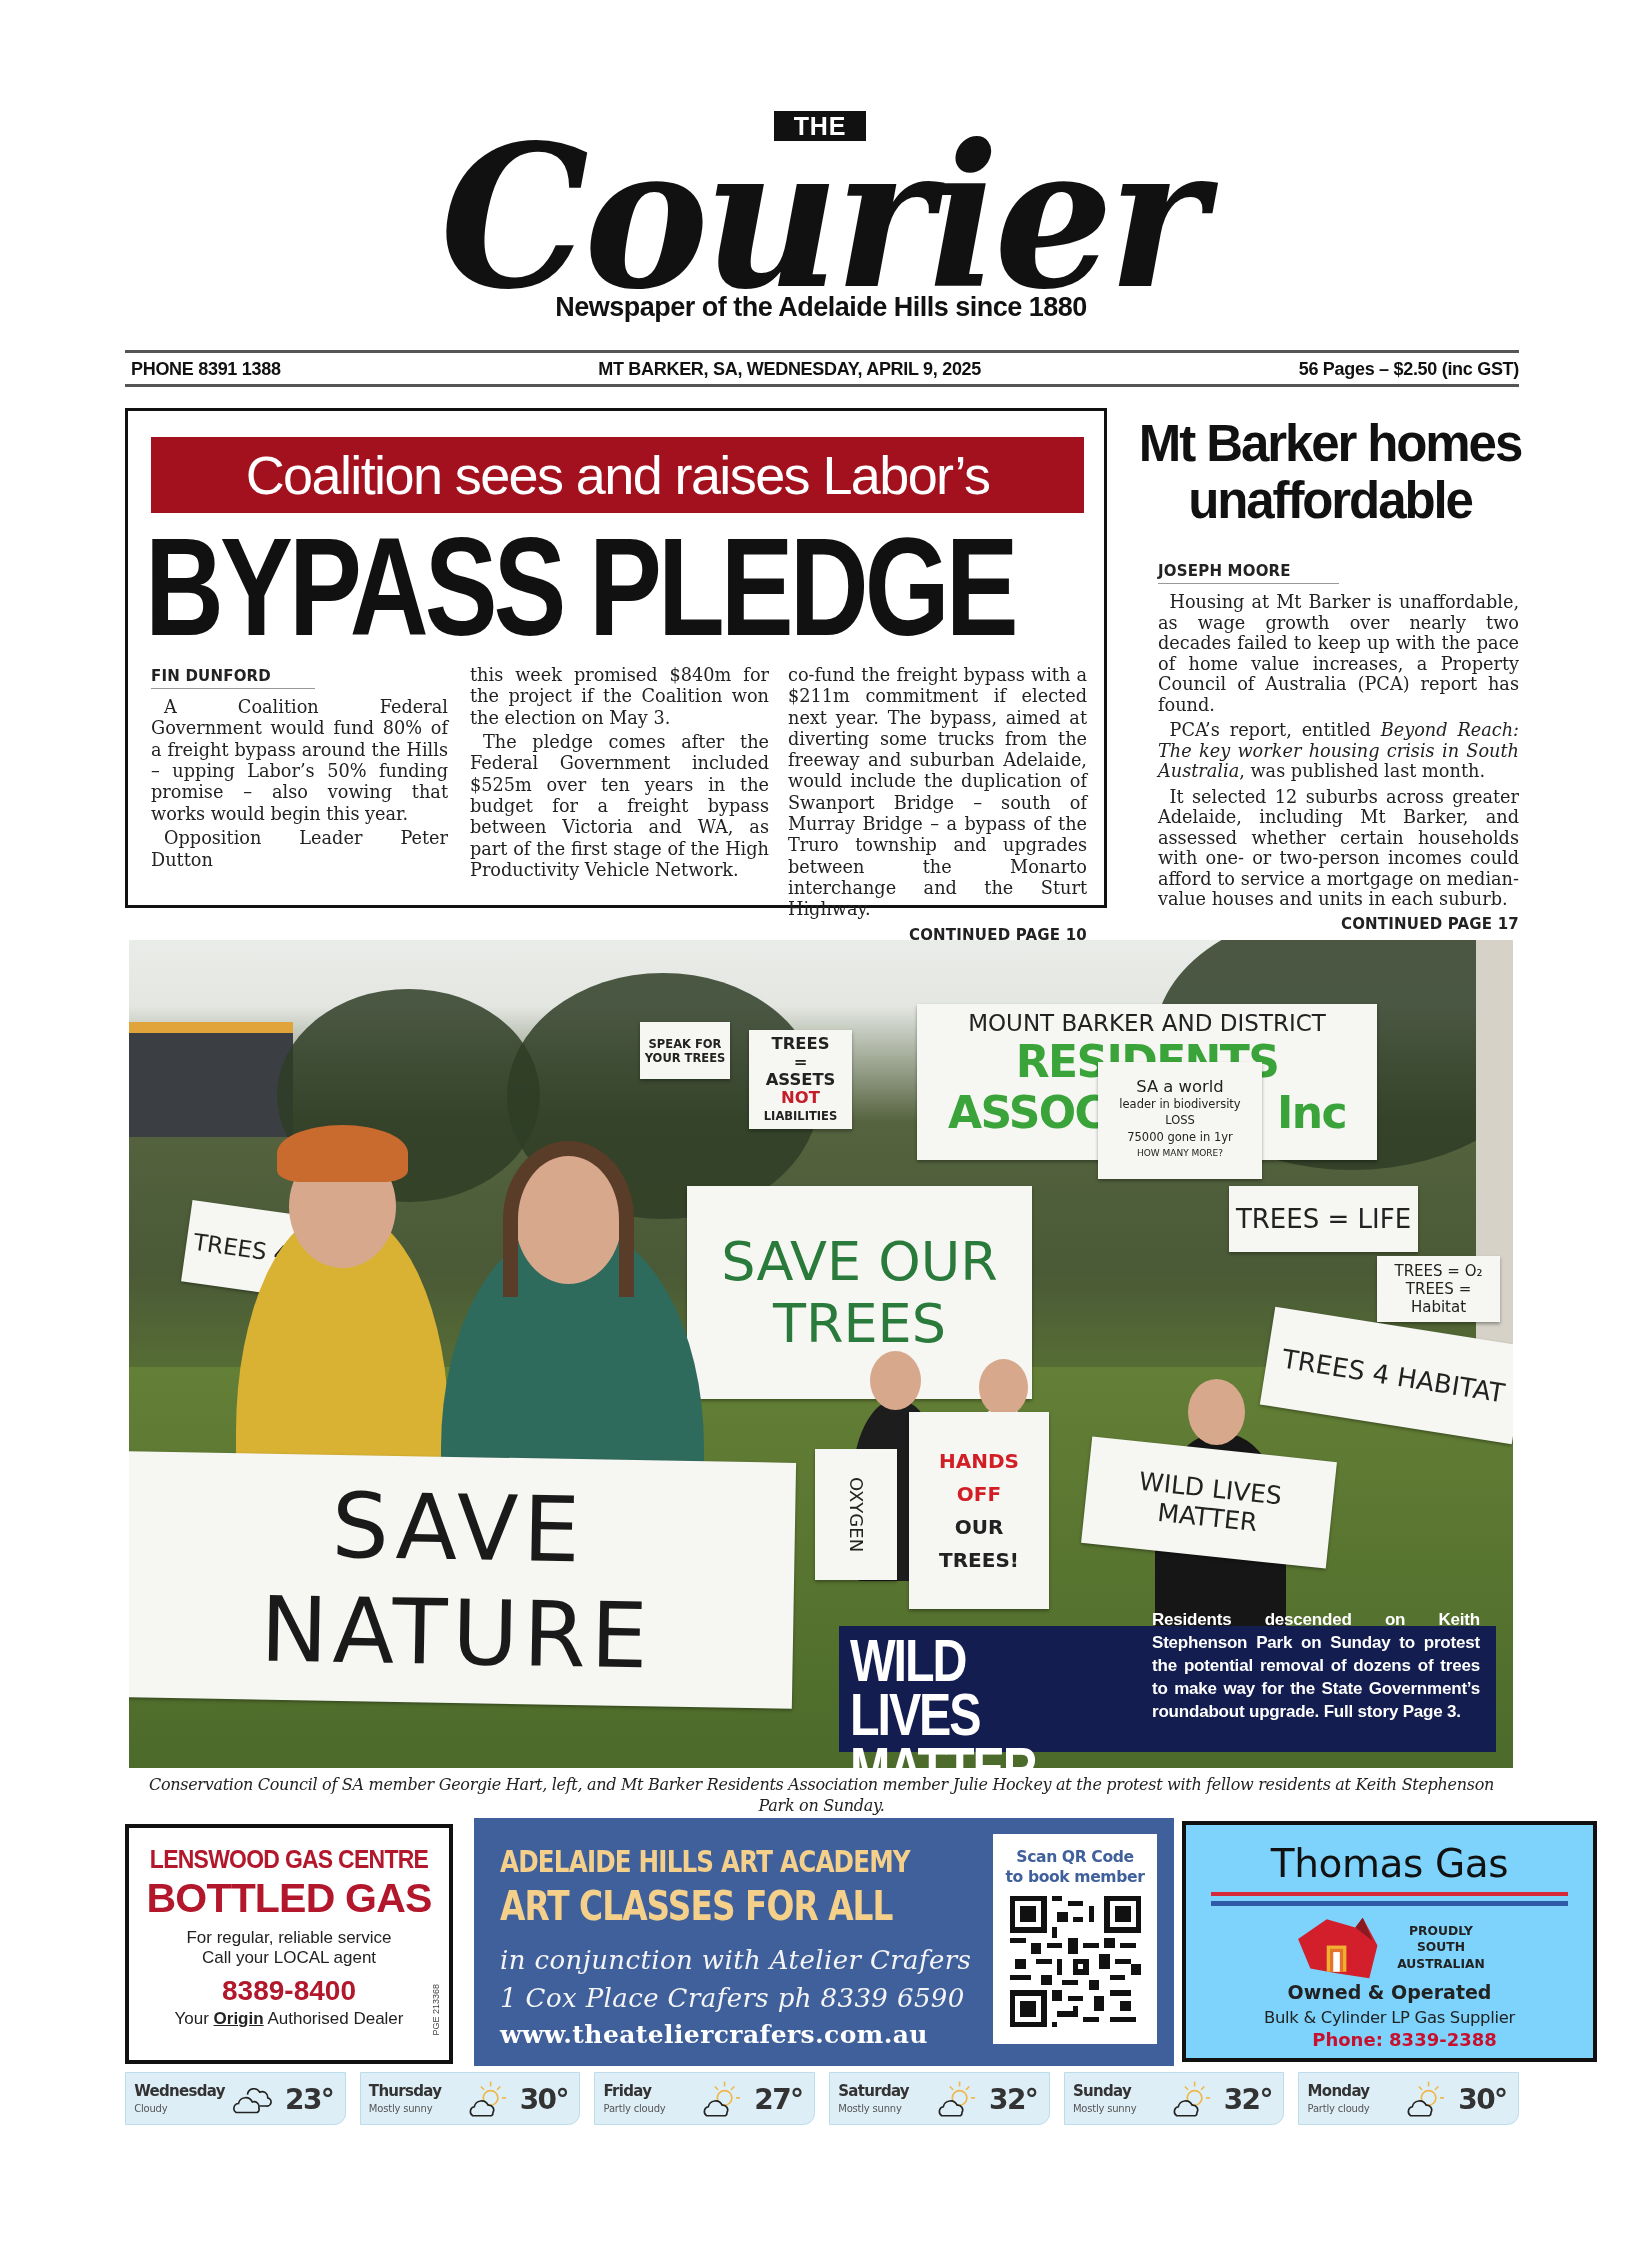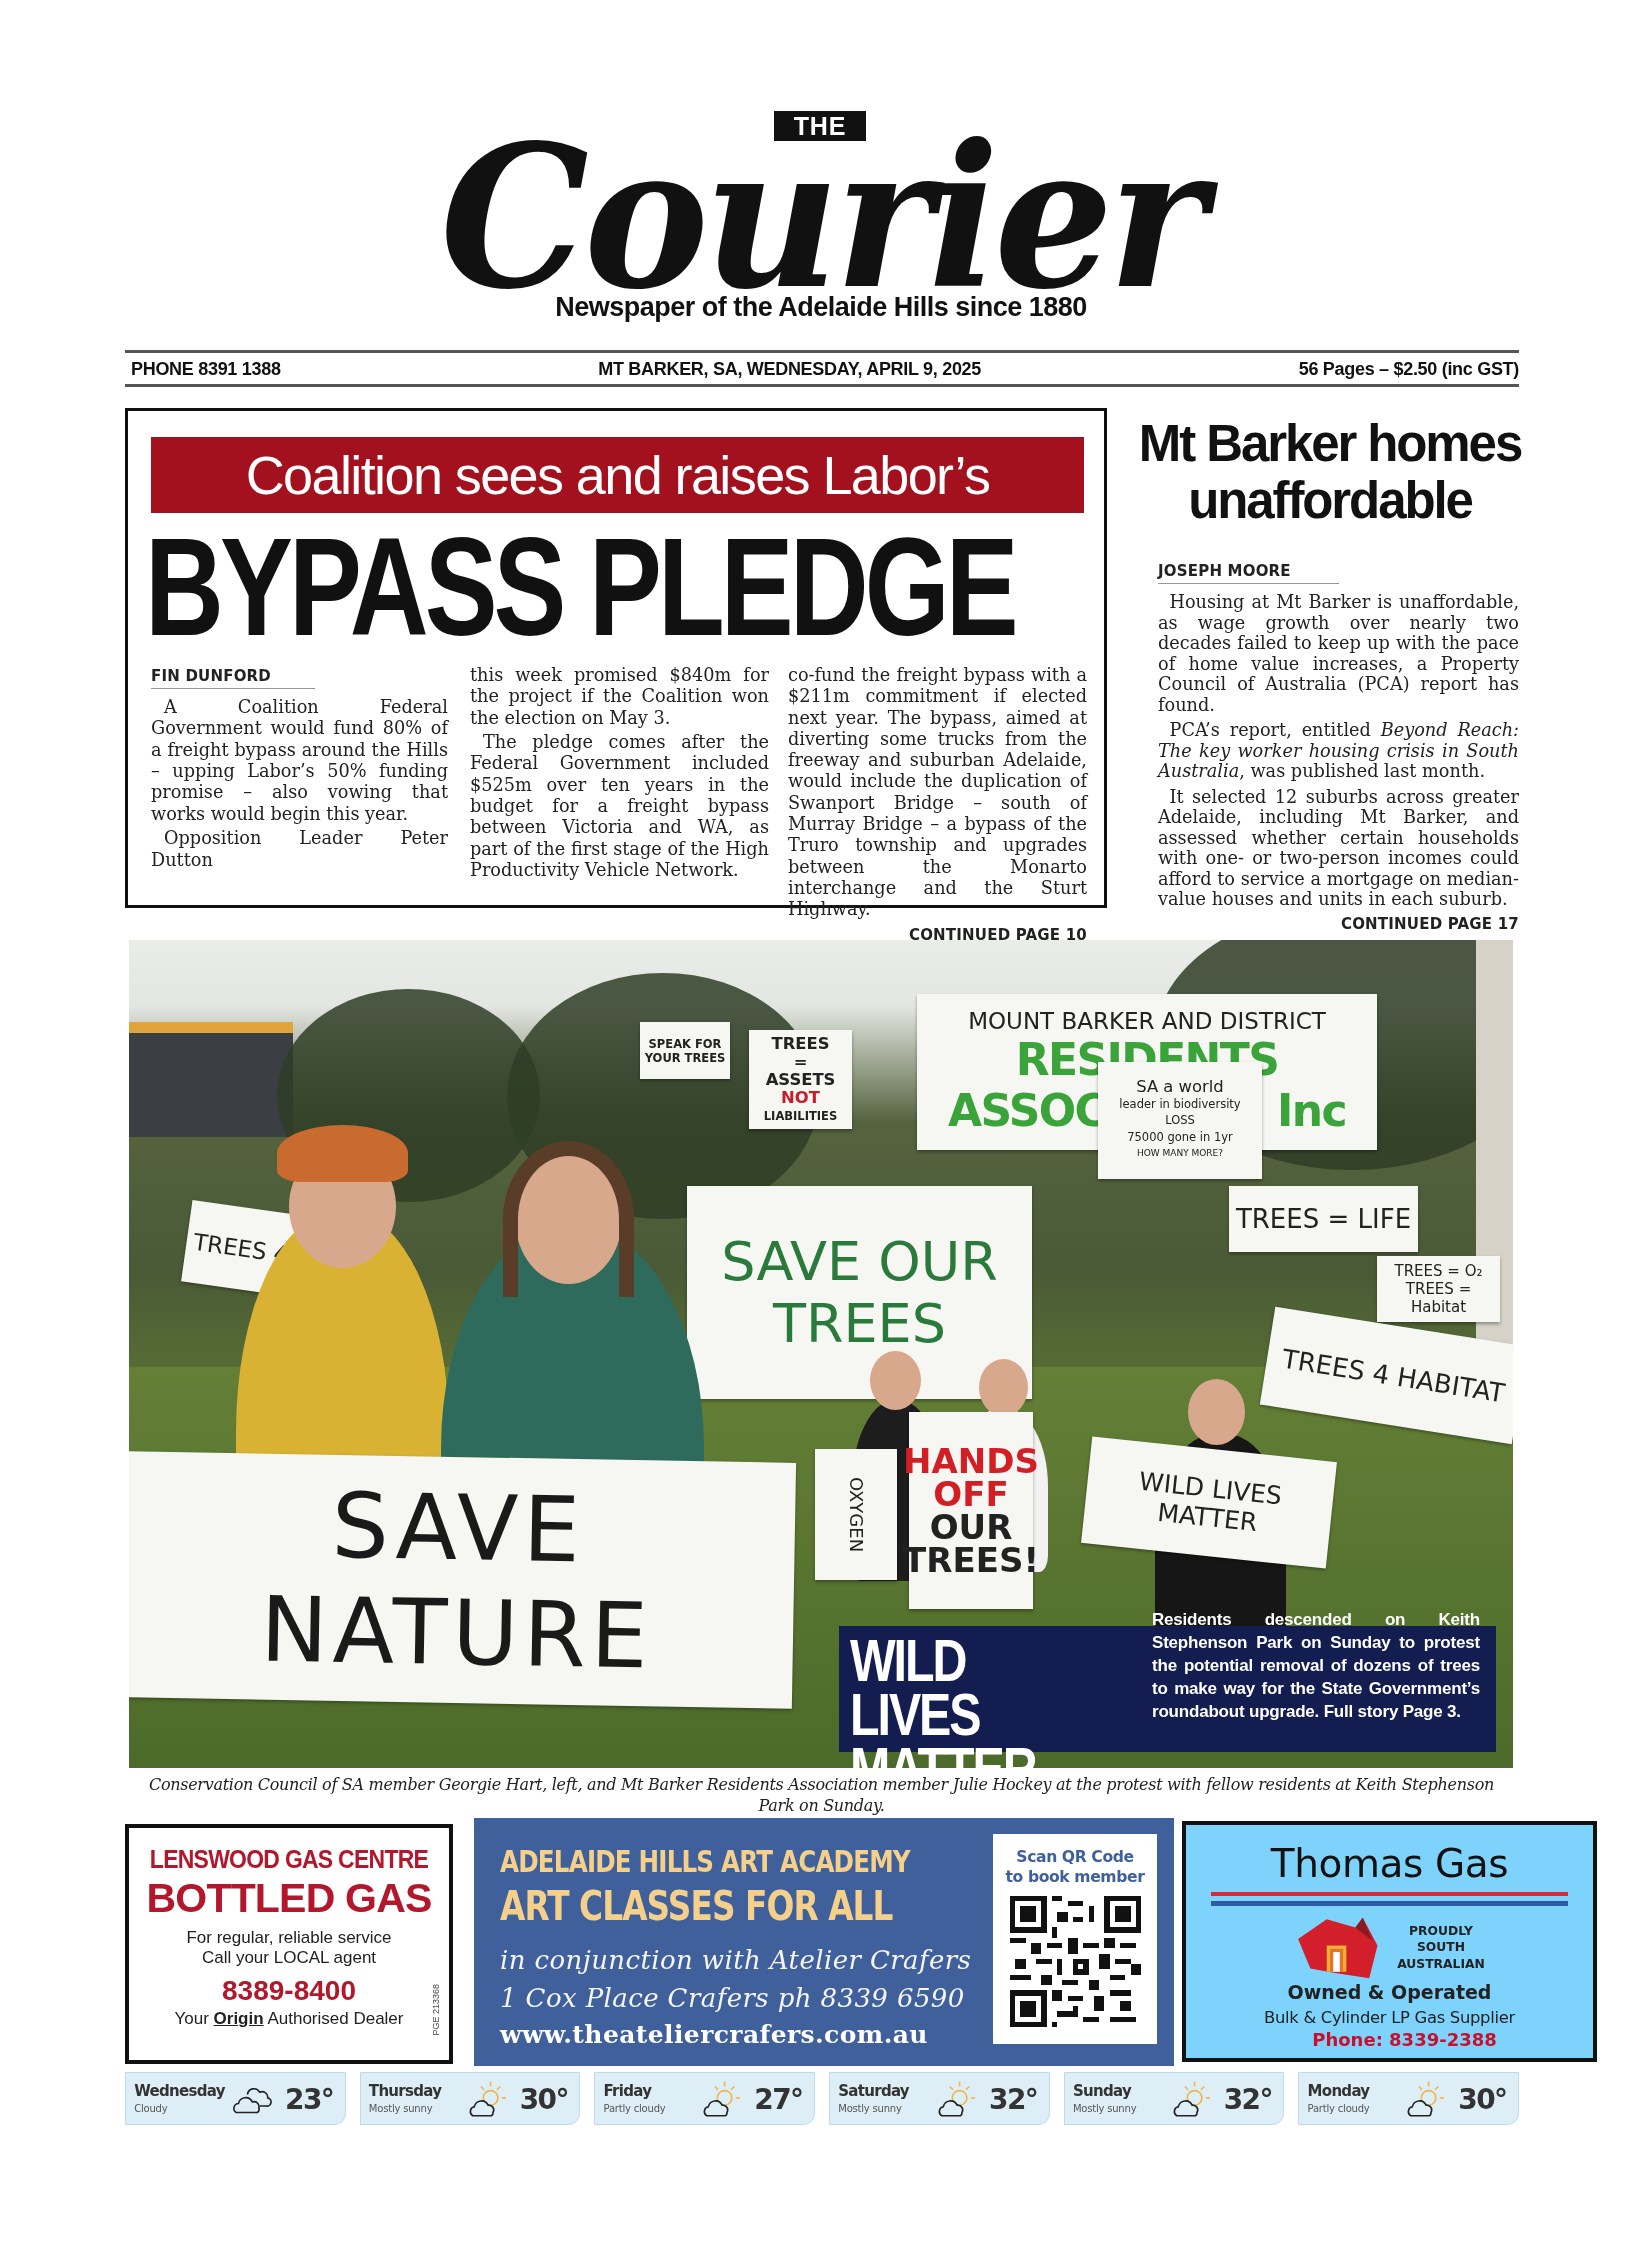--- a/index.html
+++ b/index.html
@@ -147,21 +147,21 @@
   <div class="sign" style="left:511px;top:82px;width:90px;height:57px;font-size:11.5px;font-weight:700;line-height:14px;">
       <span>SPEAK FOR YOUR TREES</span>
     </div>
   <div class="sign" style="left:620px;top:90px;width:103px;height:99px;font-size:16.4px;font-weight:700;line-height:18px;">
     <span>TREES</span>
     <span>=</span>
     <span>ASSETS</span>
     <span style="color:#c41e2a">NOT</span>
     <span style="font-size:11.5px">LIABILITIES</span>
   </div>
-  <div class="sign" style="left:788px;top:54px;width:460px;height:156px;justify-content:flex-start;padding-top:14px;">
+  <div class="sign" style="left:788px;top:64px;width:460px;height:156px;justify-content:flex-start;padding-top:6px;">
     <span style="font-size:23px;color:#222;">MOUNT BARKER AND DISTRICT</span>
     <span style="font-size:44px;font-weight:900;color:#3aa339;letter-spacing:-1.6px;">RESIDENTS ASSOCIATION Inc</span>
   </div>
   <div class="sign" style="left:969px;top:122px;width:164px;height:117px;font-size:11.5px;line-height:16.4px;">
     <span style="font-size:16.4px">SA a world</span>
     <span>leader in biodiversity</span>
     <span>LOSS</span>
     <span>75000 gone in 1yr</span>
     <span style="font-size:9px">HOW MANY MORE?</span>
   </div>
@@ -192,21 +192,21 @@
   <div class="person" style="left:1026px;top:493px;width:131px;height:213px;background:#161616;"></div>
   <div class="head" style="left:1059px;top:439px;width:57px;height:66px;"></div>
   <div style="position:absolute;left:1064px;top:548px;width:57px;height:57px;border-radius:50%;background:radial-gradient(circle at 40% 40%,#6ca7d9,#2a6c2a);"></div>
 
   <div class="sign" style="left:-8.2px;top:517px;width:673px;height:246px;font-size:90px;font-weight:400;letter-spacing:5px;color:#1a1a1a;transform:rotate(1deg);">
       <span>SAVE NATURE</span>
     </div>
   <div class="sign" style="left:686px;top:509px;width:82px;height:131px;font-size:18px;writing-mode:vertical-rl;">
       <span>OXYGEN</span>
     </div>
-  <div class="sign" style="left:780px;top:472px;width:124px;height:197px;font-size:34px;line-height:33px;font-weight:900;">
+  <div class="sign" style="left:780px;top:472px;width:140px;height:197px;font-size:20px;line-height:33px;font-weight:900;">
     <span style="color:#d21f26">HANDS</span>
     <span style="color:#d21f26">OFF</span>
     <span>OUR</span>
     <span>TREES!</span>
   </div>
   <div class="sign" style="left:957px;top:509px;width:246px;height:107px;font-size:25px;transform:rotate(6deg);">
       <span>WILD LIVES MATTER</span>
     </div>
   <div class="sign" style="left:1137px;top:386px;width:255px;height:99px;font-size:26px;transform:rotate(9deg);">
       <span>TREES 4 HABITAT</span>

